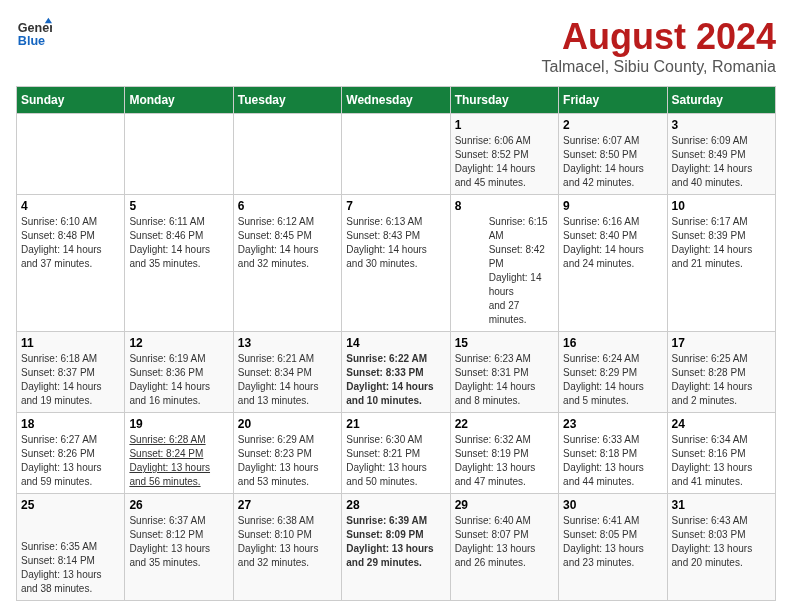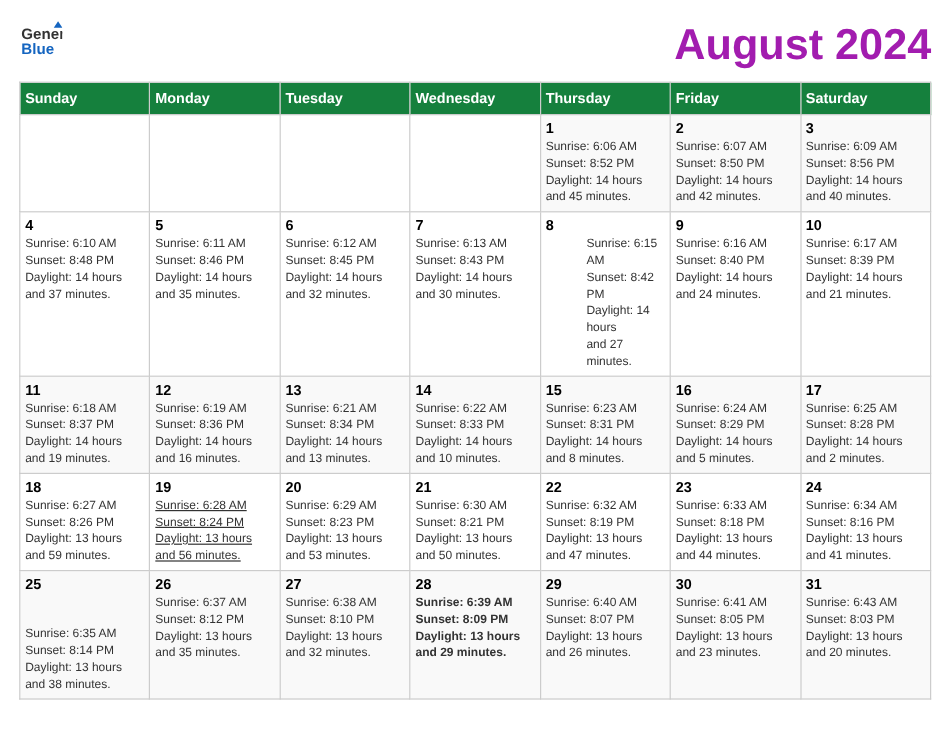--- a/index.html
+++ b/index.html
@@ -24,21 +24,21 @@
     .logo-icon {
       width: 36px;
       height: 36px;
     }
     .title-area {
       text-align: right;
     }
     .main-title {
       font-size: 36px;
       font-weight: bold;
-      color: #a21caf;
+      color: #b91c1c;
     }
     .subtitle {
       font-size: 16px;
       color: #555;
     }
     table {
       width: 100%;
       border-collapse: collapse;
       font-size: 11px;
     }
@@ -81,20 +81,21 @@
 <div class="header-area">
   <div class="logo">
     <svg class="logo-icon" viewBox="0 0 40 40">
       <text x="2" y="18" font-size="14" font-weight="bold" fill="#333">General</text>
       <text x="2" y="32" font-size="14" font-weight="bold" fill="#1565c0">Blue</text>
       <polygon points="32,8 40,8 36,2" fill="#1565c0"></polygon>
     </svg>
   </div>
   <div class="title-area">
     <div class="main-title">August 2024</div>
+    <div class="subtitle">Talmacel, Sibiu County, Romania</div>
   </div>
 </div>
 
 <table>
   <thead>
     <tr>
     <th>Sunday</th>
         <th>Monday</th>
         <th>Tuesday</th>
         <th>Wednesday</th>
@@ -119,21 +120,21 @@
         <td>
           <div class="day-number">2</div>
           <div class="day-info" style="white-space: pre-line;">Sunrise: 6:07 AM
 Sunset: 8:50 PM
 Daylight: 14 hours
 and 42 minutes.</div>
         </td>
         <td>
           <div class="day-number">3</div>
           <div class="day-info" style="white-space: pre-line;">Sunrise: 6:09 AM
-Sunset: 8:56 PM
+Sunset: 8:49 PM
 Daylight: 14 hours
 and 40 minutes.</div>
         </td>
       </tr>
       <tr>
         <td>
           <div class="day-number">4</div>
           <div class="day-info" style="white-space: pre-line;">Sunrise: 6:10 AM
 Sunset: 8:48 PM
 Daylight: 14 hours
@@ -199,21 +200,21 @@
         </td>
         <td>
           <div class="day-number">13</div>
           <div class="day-info" style="white-space: pre-line;">Sunrise: 6:21 AM
 Sunset: 8:34 PM
 Daylight: 14 hours
 and 13 minutes.</div>
         </td>
         <td>
           <div class="day-number">14</div>
-          <div class="day-info" style="white-space: pre-line;">Sunrise: 6:22 AM
+          <div class="day-info" style="white-space: pre-line; font-weight: bold;">Sunrise: 6:22 AM
 Sunset: 8:33 PM
 Daylight: 14 hours
 and 10 minutes.</div>
         </td>
         <td>
           <div class="day-number">15</div>
           <div class="day-info" style="white-space: pre-line;">Sunrise: 6:23 AM
 Sunset: 8:31 PM
 Daylight: 14 hours
 and 8 minutes.</div>

